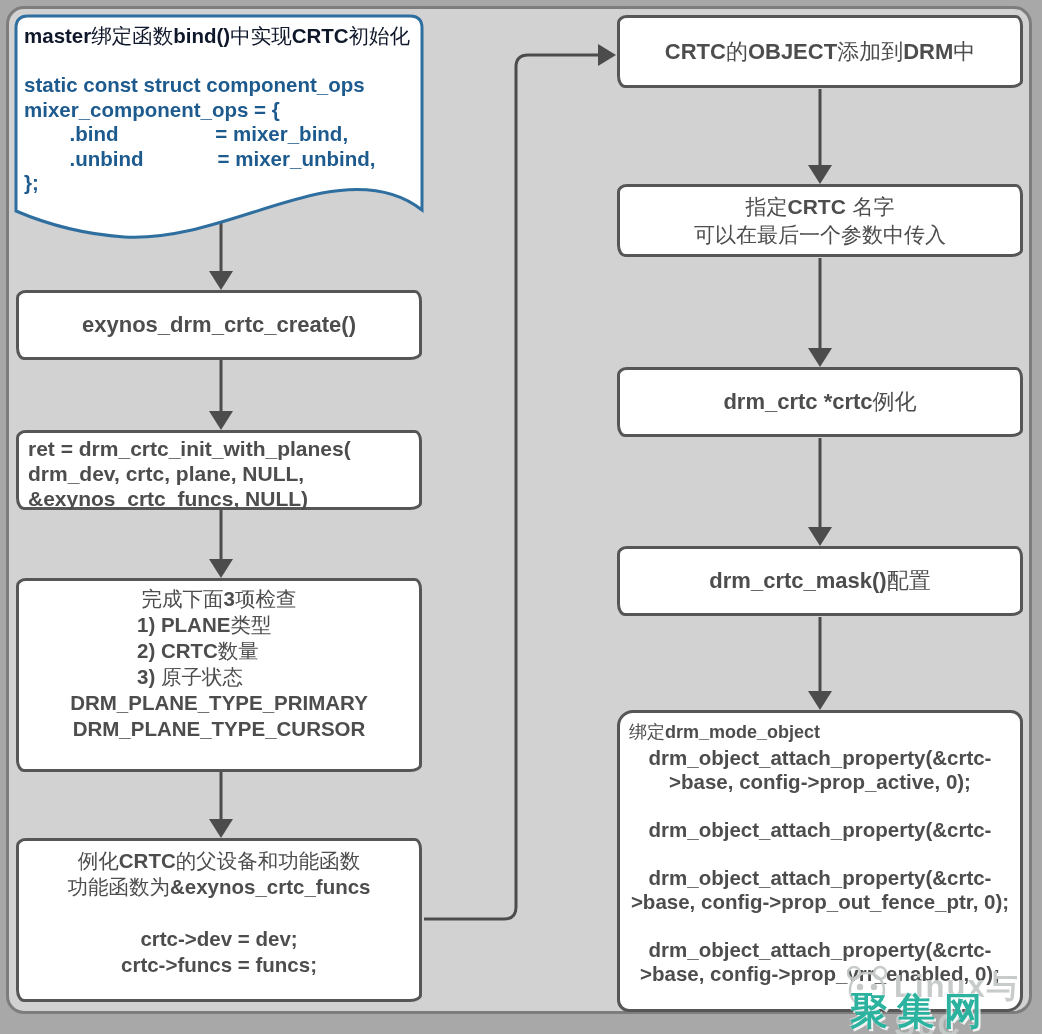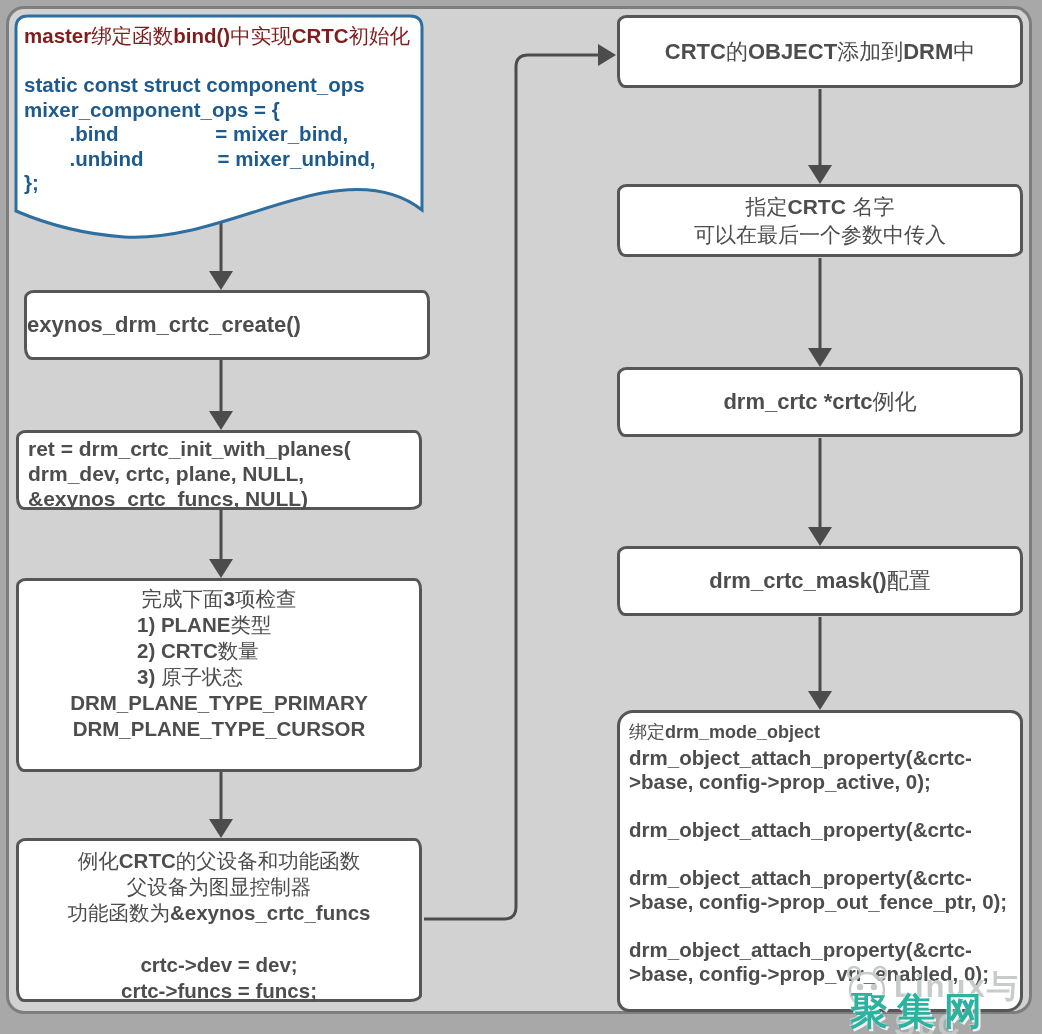--- a/index.html
+++ b/index.html
@@ -23,45 +23,45 @@
     border-radius:10px 7px 12px 8px / 8px 11px 7px 12px;
   }
   .lat{font-family:"Liberation Sans",sans-serif;font-weight:bold;}
   .cn{font-family:"DejaVu Serif",serif;font-weight:normal;}
 
   
   .doc-box{position:absolute;left:14px;top:14px;width:412px;height:232px;z-index:2;}
   .doc-box svg{position:absolute;left:0;top:0;}
   .doc-text{position:absolute;left:10px;top:8px;right:8px;color:#1d5a8e;}
   .doc-title{font-size:20.5px;margin-bottom:23px;}
-  .doc-title .lat,.doc-title .cn{color:#7f1d1d;}
+  .doc-title .lat,.doc-title .cn{color:#0f172a;}
   .doc-code .ln{
     font-family:"Liberation Sans",sans-serif;font-weight:bold;
     font-size:20.5px;line-height:24.5px;white-space:pre;color:#1d5a8e;
   }
 
   
-  .b2{left:24px;top:290px;width:406px;height:70px;display:flex;align-items:center;justify-content:flex-start;font-size:22px;}
+  .b2{left:16px;top:290px;width:406px;height:70px;display:flex;align-items:center;justify-content:center;font-size:22px;}
   .b3{left:16px;top:430px;width:406px;height:80px;padding:3px 9px;}
   .b3 .ln{font-family:Liberation Sans, sans-serif;font-weight:bold;font-size:21px;line-height:25px;}
   .b4{left:16px;top:578px;width:406px;height:194px;font-size:20.5px;line-height:26px;padding-top:5px;}
   .b5{left:16px;top:838px;width:406px;height:164px;font-size:20.5px;line-height:26px;padding-top:7px;}
   .c{text-align:center;}
   .ind{text-align:left;padding-left:118px;}
   .gap{height:26px;}
 
   
   .r1{left:617px;top:15px;width:406px;height:73px;display:flex;align-items:center;justify-content:center;font-size:22px;}
   .r2{left:617px;top:184px;width:406px;height:73px;font-size:21px;line-height:28px;padding-top:6px;}
   .r3{left:617px;top:367px;width:406px;height:70px;display:flex;align-items:center;justify-content:center;font-size:22px;}
   .r4{left:617px;top:546px;width:406px;height:70px;display:flex;align-items:center;justify-content:center;font-size:22px;}
   .r5{left:617px;top:710px;width:406px;height:302px;padding:5px 9px;border-radius:16px 12px 16px 12px;}
   .r5-title{font-size:18px;line-height:28px;}
   .r5 .stmt{margin-bottom:24px;}
-  .r5 .stmt .ln{font-family:"Liberation Sans",sans-serif;font-weight:bold;font-size:20.5px;line-height:24px;}
+  .r5 .stmt .ln{font-family:"Liberation Sans",sans-serif;font-weight:bold;font-size:20.5px;line-height:24px;text-align:center;}
 
   
   .watermark{position:absolute;z-index:6;left:0;top:0;width:1042px;height:1034px;pointer-events:none;}
   .wm-icon{position:absolute;left:842px;top:964px;}
   .wm-brand{
     position:absolute;left:894px;top:966px;font-size:31px;letter-spacing:2px;
     color:rgba(196,200,199,0.95);font-weight:bold;
   }
   .wm-site{
     position:absolute;left:850px;top:986px;font-size:38px;font-weight:bold;
@@ -133,21 +133,20 @@
   <div class="c"><span class="cn">完成下面</span><span class="lat">3</span><span class="cn">项检查</span></div>
   <div class="ind"><span class="lat">1) PLANE</span><span class="cn">类型</span></div>
   <div class="ind"><span class="lat">2) CRTC</span><span class="cn">数量</span></div>
   <div class="ind"><span class="lat">3) </span><span class="cn">原子状态</span></div>
   <div class="c lat">DRM_PLANE_TYPE_PRIMARY</div>
   <div class="c lat">DRM_PLANE_TYPE_CURSOR</div>
 </div>
 
 <div class="node b5">
   <div class="c"><span class="cn">例化</span><span class="lat">CRTC</span><span class="cn">的父设备和功能函数</span></div>
-  <div class="c"><span class="cn">父设备为图显控制器</span></div>
   <div class="c"><span class="cn">功能函数为</span><span class="lat">&amp;exynos_crtc_funcs</span></div>
   <div class="gap"></div>
   <div class="c lat">crtc-&gt;dev = dev;</div>
   <div class="c lat">crtc-&gt;funcs = funcs;</div>
 </div>
 
 <div class="node r1">
   <span><span class="lat">CRTC</span><span class="cn">的</span><span class="lat">OBJECT</span><span class="cn">添加到</span><span class="lat">DRM</span><span class="cn">中</span></span>
 </div>
 

